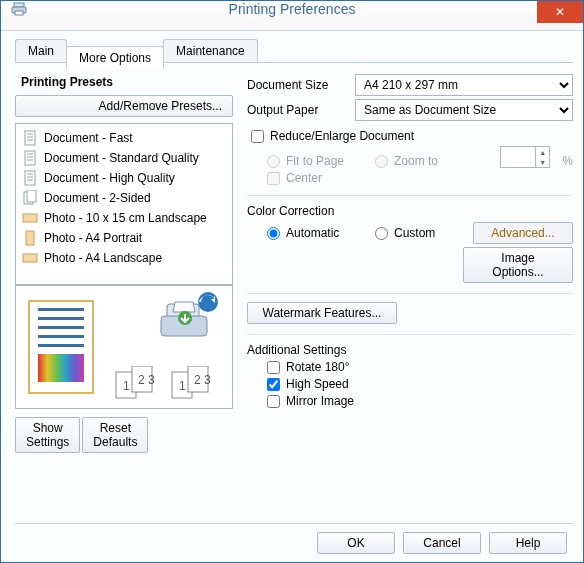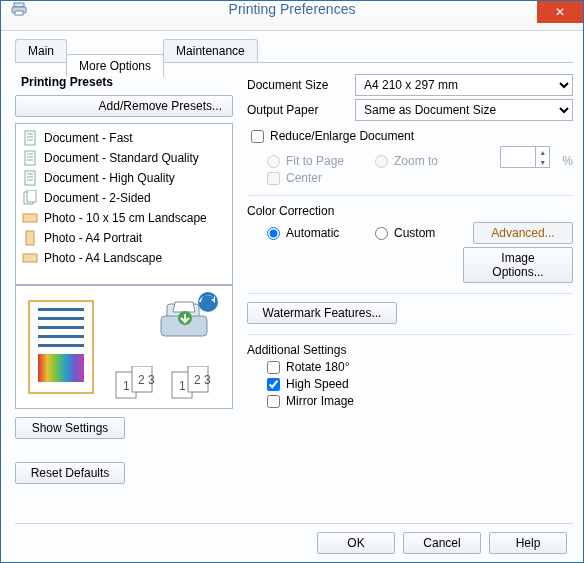--- a/index.html
+++ b/index.html
@@ -5,21 +5,21 @@
 * { box-sizing: border-box; font-family: "Segoe UI", Tahoma, sans-serif; font-size: 12px; }
 body { margin: 0; background: #eef3f8; width: 584px; height: 563px; overflow: hidden; }
 .win { width: 584px; height: 563px; border: 1px solid #2a6fb0; background: #fff; display: flex; flex-direction: column; }
 .titlebar { height: 30px; background: linear-gradient(#fff,#f6f6f6); border-bottom: 1px solid #cfd6de; display: flex; align-items: flex-start; position: relative; }
 .titlebar .print-glyph { margin-left: 10px; width: 16px; height: 16px; display:inline-block; }
 .titlebar .title { position:absolute; left:0; right:0; text-align:center; font-size:14px; color:#3a6da0; pointer-events:none; }
 .closebtn { margin-left:auto; width:46px; height:22px; background:#d9472b; color:#fff; display:flex; align-items:center; justify-content:center; font-size:14px; cursor:default; }
 .client { flex:1; padding: 8px 10px 6px 14px; display:flex; flex-direction:column; background:#fcfdfe; }
 .tabs { display:flex; gap:0; border-bottom:1px solid #bfcad6; margin-bottom:8px; }
 .tab { padding:4px 12px; border:1px solid #bfcad6; border-bottom:none; background:#f1f4f8; margin-right:-1px; border-radius:3px 3px 0 0; cursor:default; }
-.tab.active { background:#fff; position:relative; top:15px; }
+.tab.active { background:#fff; position:relative; top:7px; }
 .body { display:flex; gap:14px; }
 .left { width: 230px; }
 .right { flex:1; }
 .section-title { font-weight:bold; margin:4px 0 6px 6px; }
 .btn { border:1px solid #a9b7c7; background:linear-gradient(#fdfdfd,#ebf0f6); padding:3px 10px; border-radius:2px; cursor:default; display:inline-block; text-align:center; }
 .btn.wide { width:100%;text-align:right; }
 .listbox { border:1px solid #a9b7c7; background:#fff; height:162px; margin-top:6px; padding:4px 6px; }
 .li { display:flex; align-items:center; gap:6px; padding:2px 0; }
 .li .ic { width:16px; height:16px; display:inline-block; }
 .previewbox { border:1px solid #a9b7c7; background:#fff; height:124px; margin-top:0; position:relative; }
@@ -37,21 +37,21 @@
 .btn.dis { color:#a16207; background:#f2f4f7; }
 .footer { margin-top:auto; border-top:1px solid #d0d7e0; padding:8px 6px 2px 6px; display:flex; justify-content:flex-end; gap:8px; }
 .footer .btn { width:78px; }
 .preview-sheet { position:absolute; left:12px; top:14px; width:66px; height:94px; border:2px solid #e4b25a; background:#fff; }
 .preview-sheet .line { height:3px; background:#3a6da0; margin:6px 8px 0 8px; }
 .preview-sheet .rainbow { position:absolute; bottom:10px; left:8px; right:8px; height:28px; background:linear-gradient(90deg,#d33,#e6c12c,#6cc24a,#2aa0c8,#6a5bcd,#c23fae); }
 .printer-ic { position:absolute; right:20px; top:14px; width:55px; height:48px; }
 .sync-ic { position:absolute; right:14px; top:6px; width:20px; height:20px; border-radius:10px; background:#2a7abf; }
 .pages-ic { position:absolute; bottom:8px; width:46px; height:34px; }
 .pages-ic.a { right:72px; } .pages-ic.b { right:16px; }
-.leftbtns { margin-top:8px; display:flex; flex-direction:column; gap:23px; width:110px; }
+.leftbtns { margin-top:8px; display:flex; flex-direction:row; gap:2px; width:110px; }
 .label-inline { margin-left:4px; }
 </style>
 </head>
 <body>
 
 <div class="win">
   <div class="titlebar">
     <span class="print-glyph">
       <svg viewBox="0 0 16 16">
           <rect x="3" y="2" width="10" height="4" fill="#d9e6f2" stroke="#6a88a6"></rect>

